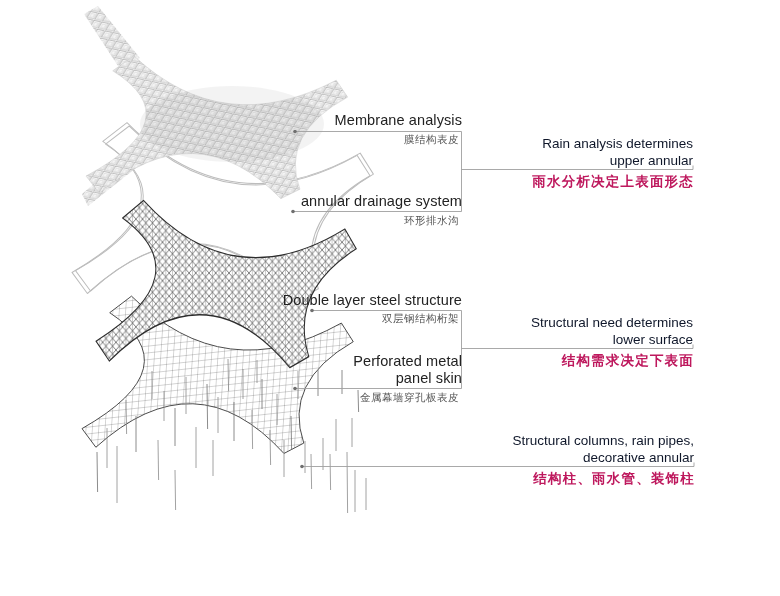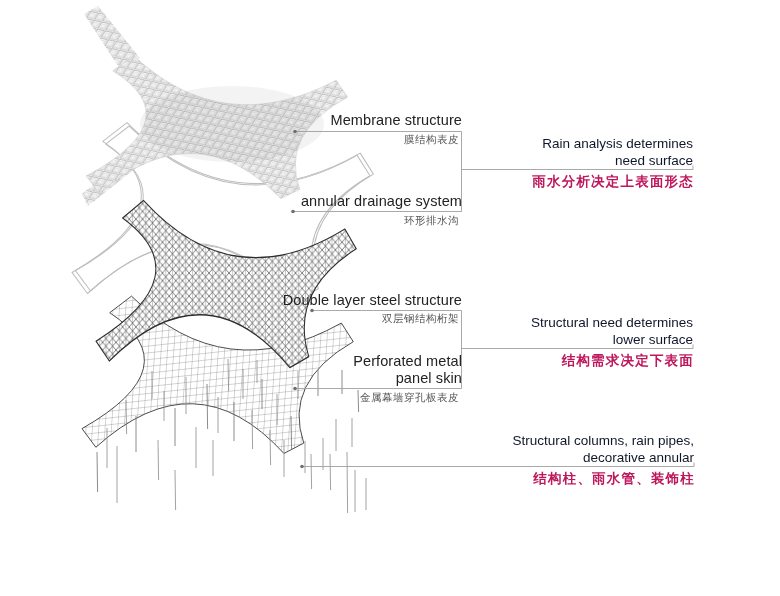--- a/index.html
+++ b/index.html
@@ -126,38 +126,38 @@
     </g>
     <g fill="#6f6f6f">
       <circle cx="295" cy="131.5" r="1.8"></circle>
       <circle cx="293" cy="211.5" r="1.8"></circle>
       <circle cx="312" cy="310.5" r="1.8"></circle>
       <circle cx="295" cy="388.5" r="1.8"></circle>
       <circle cx="302" cy="466.5" r="1.8"></circle>
     </g>
   </svg>
 
-  <div class="lbl en-label" id="lbl-membrane-en">Membrane structure</div>
+  <div class="lbl en-label" id="lbl-membrane-en">Membrane analysis</div>
   <div class="lbl zh-label" id="lbl-membrane-zh">膜结构表皮</div>
 
   <div class="lbl en-label" id="lbl-annular-en">annular drainage system</div>
   <div class="lbl zh-label" id="lbl-annular-zh">环形排水沟</div>
 
   <div class="lbl en-label" id="lbl-steel-en">Double layer steel structure</div>
   <div class="lbl zh-label" id="lbl-steel-zh">双层钢结构桁架</div>
 
   <div class="lbl en-label" id="lbl-perf-en">
     <div>Perforated metal</div>
     <div>panel skin</div>
   </div>
   <div class="lbl zh-label" id="lbl-perf-zh">金属幕墙穿孔板表皮</div>
 
   <div class="lbl sum-en" id="sum-rain-en">
     <div>Rain analysis determines</div>
-    <div>need surface</div>
+    <div>upper annular</div>
   </div>
   <div class="lbl sum-zh" id="sum-rain-zh">雨水分析决定上表面形态</div>
 
   <div class="lbl sum-en" id="sum-struct-en">
     <div>Structural need determines</div>
     <div>lower surface</div>
   </div>
   <div class="lbl sum-zh" id="sum-struct-zh">结构需求决定下表面</div>
 
   <div class="lbl sum-en" id="sum-cols-en">

